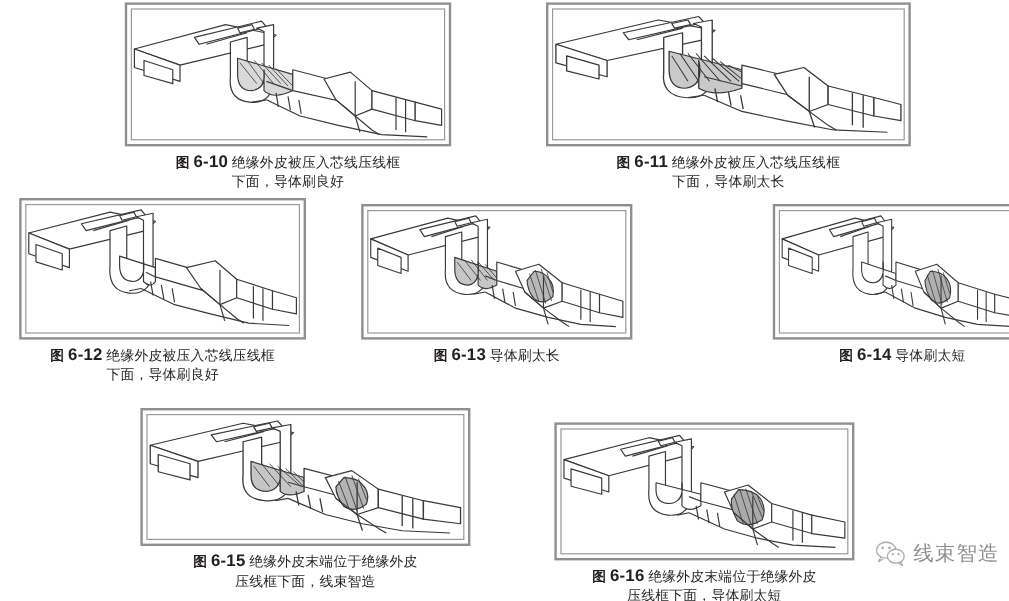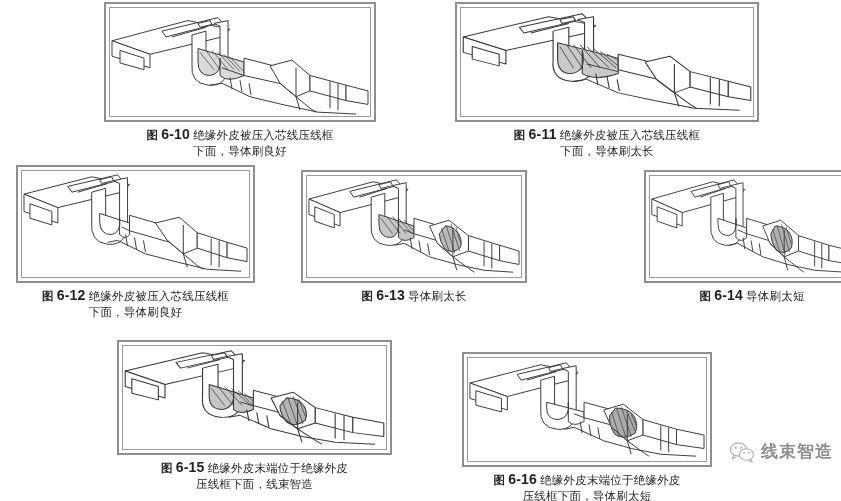--- a/index.html
+++ b/index.html
@@ -59,26 +59,25 @@
   .caption .num {
     font-weight: bold;
     font-family: "Liberation Sans", sans-serif;
     font-size: 14px;
   }
 
   
   .watermark {
     position: absolute;
     right: 8px;
-    bottom: 38px;
+    bottom: 28px;
     display: flex;
-    align-items: flex-end;
+    align-items: flex-start;
     gap: 6px;
     opacity: 0.62;
-    font-weight: bold;
   }
   .watermark .wm-text {
     font-family: "DejaVu Sans", sans-serif;
     font-size: 17px;
     color: #4a4a4a;
     letter-spacing: 1px;
   }
   .wm-icon { display:block; }
 </style>
 </head>

